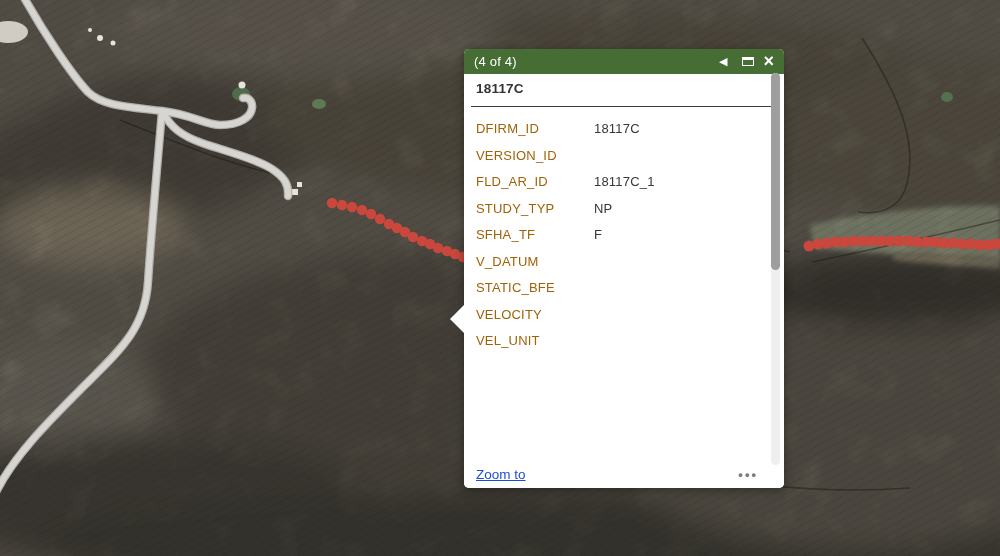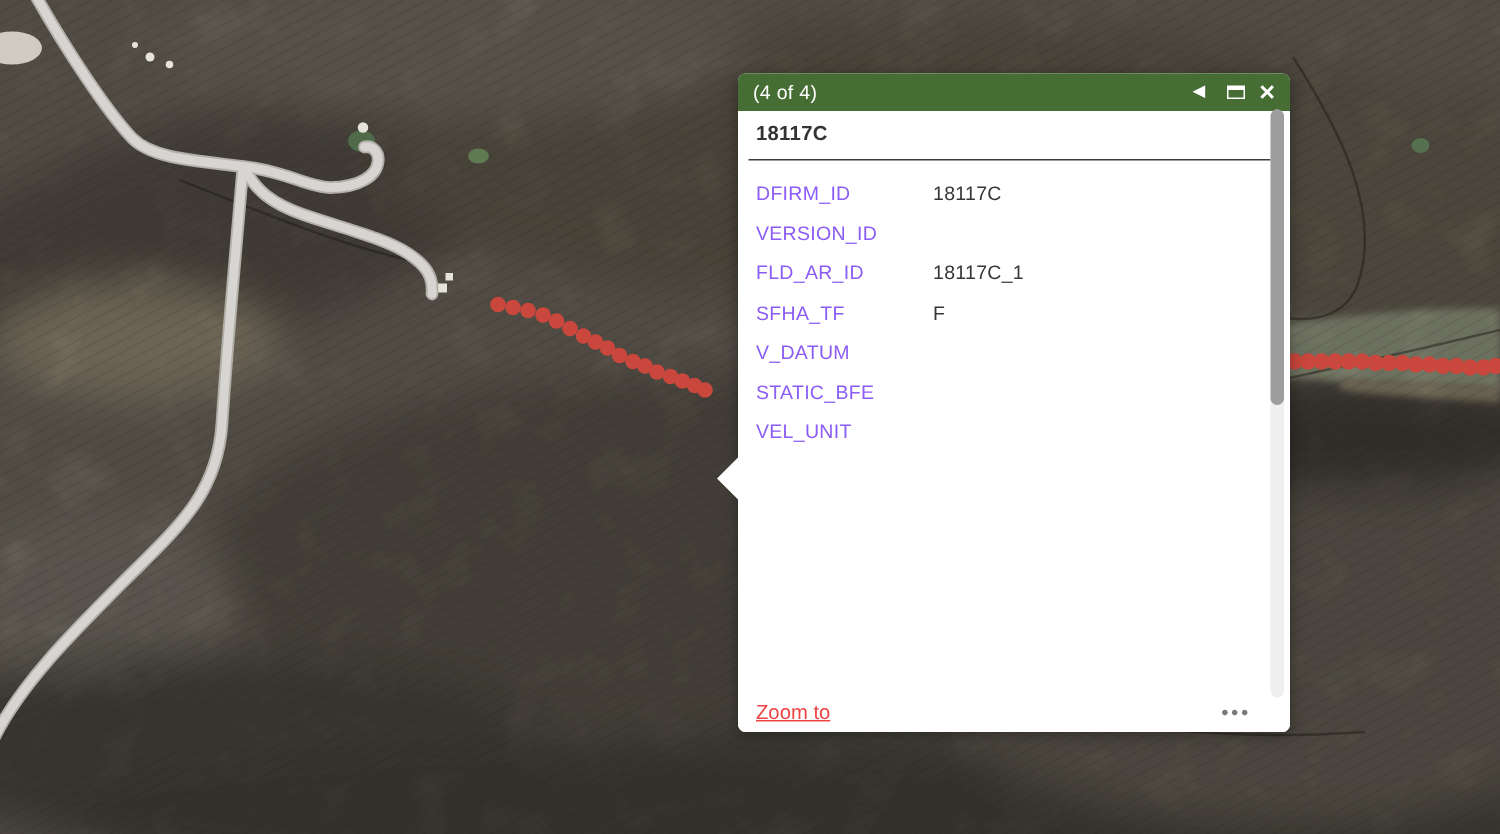--- a/index.html
+++ b/index.html
@@ -3,44 +3,44 @@
 <meta charset="utf-8">
 <style>
   html,body{margin:0;padding:0;}
   body{width:1000px;height:556px;overflow:hidden;font-family:"Liberation Sans",sans-serif;position:relative;background:#857d70;}
 
   
   #map{position:absolute;inset:0;cursor:default;}
   #map svg{display:block;}
 
   
-  .popup{position:absolute;left:492px;top:49px;width:368px;height:439px;background:#fff;
+  .popup{position:absolute;left:464px;top:49px;width:320px;height:439px;background:#fff;
          border-radius:5px;box-shadow:0 2px 10px rgba(0,0,0,.35);}
   .popup-header{position:absolute;top:0;left:0;right:0;height:25px;background:#466e34;
                 border-radius:5px 5px 0 0;display:flex;align-items:center;color:#fff;}
   .pager{font-size:13px;padding-left:10px;letter-spacing:.2px;}
   .hdr-btns{position:absolute;right:10px;top:0;height:25px;display:flex;align-items:center;gap:9px;}
   .hdr-prev{font-size:11px;line-height:1;color:#fff;cursor:pointer;margin-right:6px;}
   .hdr-max{width:12px;height:9px;border:1.5px solid #fff;border-top:3.5px solid #fff;box-sizing:border-box;cursor:pointer;}
   .hdr-close{font-size:18px;font-weight:700;line-height:1;color:#fff;cursor:pointer;margin-top:-2px;}
 
   .popup-pointer{position:absolute;left:-14px;top:255px;width:0;height:0;
                  border-top:15px solid transparent;border-bottom:15px solid transparent;border-right:15px solid #fff;}
 
   .popup-title{position:absolute;top:32px;left:12px;font-size:13.5px;font-weight:700;color:#333;letter-spacing:.2px;}
   .popup-divider{position:absolute;top:57px;left:7px;right:7px;height:1px;background:#3d3d3d;}
 
   .rows{position:absolute;top:71px;left:12px;width:302px;height:344px;overflow:hidden;}
   .row{display:flex;margin-bottom:9.5px;font-size:13px;line-height:17px;letter-spacing:.2px;}
-  .rlabel{width:118px;flex:0 0 118px;color:#8b5cf6;}
+  .rlabel{width:118px;flex:0 0 118px;color:#a16207;}
   .rvalue{width:164px;color:#373737;}
 
   .popup-footer{position:absolute;left:0;right:0;bottom:0;height:28px;background:#fff;border-radius:0 0 5px 5px;
                 display:flex;align-items:center;justify-content:space-between;padding:0 12px;box-sizing:border-box;}
-  .zoomto{font-size:13.5px;color:#ef4444;text-decoration:underline;cursor:pointer;}
+  .zoomto{font-size:13.5px;color:#1d4ed8;text-decoration:underline;cursor:pointer;}
   .more{font-size:13px;font-weight:700;color:#7a7a7a;letter-spacing:2px;cursor:pointer;padding-right:14px;}
 
   .scrollbar{position:absolute;top:24px;right:4px;width:9px;height:392px;background:#efefef;border-radius:5px;}
   .scroll-thumb{position:absolute;top:0;left:0;width:9px;height:197px;background:#9e9e9e;border-radius:5px;cursor:pointer;}
 </style>
 </head>
 <body>
 
 <div id="map">
 <svg width="1000" height="556" viewBox="0 0 1000 556" xmlns="http://www.w3.org/2000/svg">
@@ -196,29 +196,37 @@
       <div class="rvalue">18117C</div>
     </div>
     <div class="row">
       <div class="rlabel">VERSION_ID</div>
     </div>
     <div class="row">
       <div class="rlabel">FLD_AR_ID</div>
       <div class="rvalue">18117C_1</div>
     </div>
     <div class="row">
+      <div class="rlabel">STUDY_TYP</div>
+      <div class="rvalue">NP</div>
+    </div>
+    <div class="row">
       <div class="rlabel">SFHA_TF</div>
       <div class="rvalue">F</div>
     </div>
     <div class="row">
       <div class="rlabel">V_DATUM</div>
       <div class="rvalue"></div>
     </div>
     <div class="row">
       <div class="rlabel">STATIC_BFE</div>
+      <div class="rvalue"></div>
+    </div>
+    <div class="row">
+      <div class="rlabel">VELOCITY</div>
       <div class="rvalue"></div>
     </div>
     <div class="row">
       <div class="rlabel">VEL_UNIT</div>
       <div class="rvalue"></div>
     </div>
   </div>
 
   <div class="popup-footer">
     <a class="zoomto">Zoom to</a>

